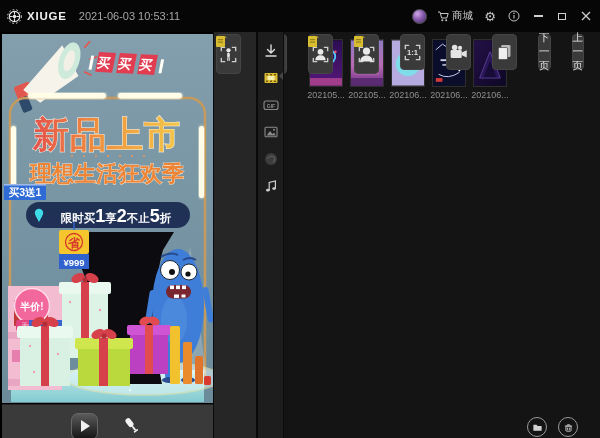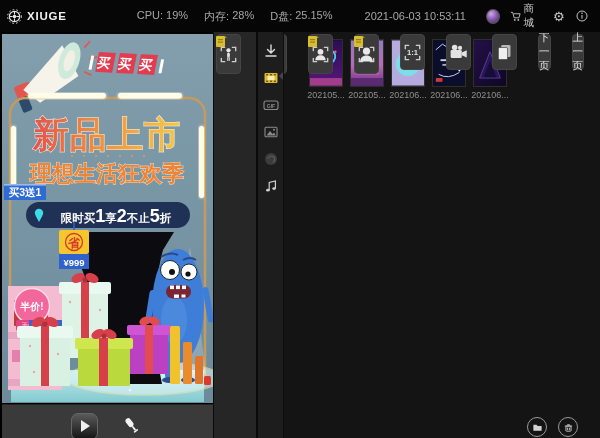--- a/index.html
+++ b/index.html
@@ -1,20 +1,20 @@
 <!DOCTYPE html>
 <html><head>
 <meta charset="utf-8">
 <style>
   * { box-sizing: border-box; margin: 0; padding: 0; }
   body { background:#000; font-family:"Liberation Sans","DejaVu Sans",sans-serif; }
   .window { width:600px; height:438px; background:#000; position:relative; overflow:hidden; }
 
   
-  .titlebar { height:22px; background:#060606; display:flex; align-items:center; padding:16px 7px; color:#a6a6a6; font-size:11px;gap:20px; }
+  .titlebar { height:22px; background:#060606; display:flex; align-items:center; padding:16px 7px; color:#a6a6a6; font-size:11px; }
   .logo { display:flex; align-items:center; gap:5px; }
   .logo .app-name { color:#f0f0f0; font-weight:bold; font-size:11.5px; letter-spacing:.8px; }
   .stats { display:flex; gap:16px; margin-left:50px; white-space:nowrap; }
   .stat { display:flex; gap:3px; }
   .timestamp { margin-left:12px; white-space:nowrap; }
   .tb-right { margin-left:auto; display:flex; align-items:center; gap:10px; }
   .avatar { width:15px; height:15px; border-radius:50%; background:radial-gradient(circle at 35% 30%, #cfa9e8 0%, #8a5bb0 45%, #3f2a5e 100%); border:1px solid #555; }
   .mall { display:flex; align-items:center; gap:3px; color:#c8c8c8; font-size:10.5px; }
   .gear-glyph { font-family:"DejaVu Sans",sans-serif; font-size:13px; color:#c8c8c8; line-height:1; }
   .winbtn { display:flex; align-items:center; justify-content:center; width:14px; height:14px; }
@@ -69,34 +69,20 @@
         <g stroke="#e6e6e6" stroke-width="1.1">
           <line x1="7.5" y1="3" x2="7.5" y2="5.6"></line>
             <line x1="7.5" y1="9.4" x2="7.5" y2="12"></line>
           <line x1="3" y1="7.5" x2="5.6" y2="7.5"></line>
             <line x1="9.4" y1="7.5" x2="12" y2="7.5"></line>
         </g>
       </svg>
       <span class="app-name">XIUGE</span>
     </div>
 
-    <div class="stats">
-      <span class="stat">
-        <span>CPU:</span>
-        <span>19%</span>
-      </span>
-      <span class="stat">
-        <span>内存:</span>
-        <span>28%</span>
-      </span>
-      <span class="stat">
-        <span>D盘:</span>
-        <span>25.15%</span>
-      </span>
-    </div>
     <span class="timestamp">2021-06-03 10:53:11</span>
 
     <div class="tb-right">
       <span class="avatar"></span>
       <span class="mall">
         <svg width="12" height="12" viewBox="0 0 12 12">
           <path d="M1,2 h2 l1.6,6 h5.2 l1.4,-4.5 H4" fill="none" stroke="#c8c8c8" stroke-width="1"></path>
           <circle cx="5.3" cy="10.3" r="1" fill="#c8c8c8"></circle>
             <circle cx="9.2" cy="10.3" r="1" fill="#c8c8c8"></circle>
         </svg>

